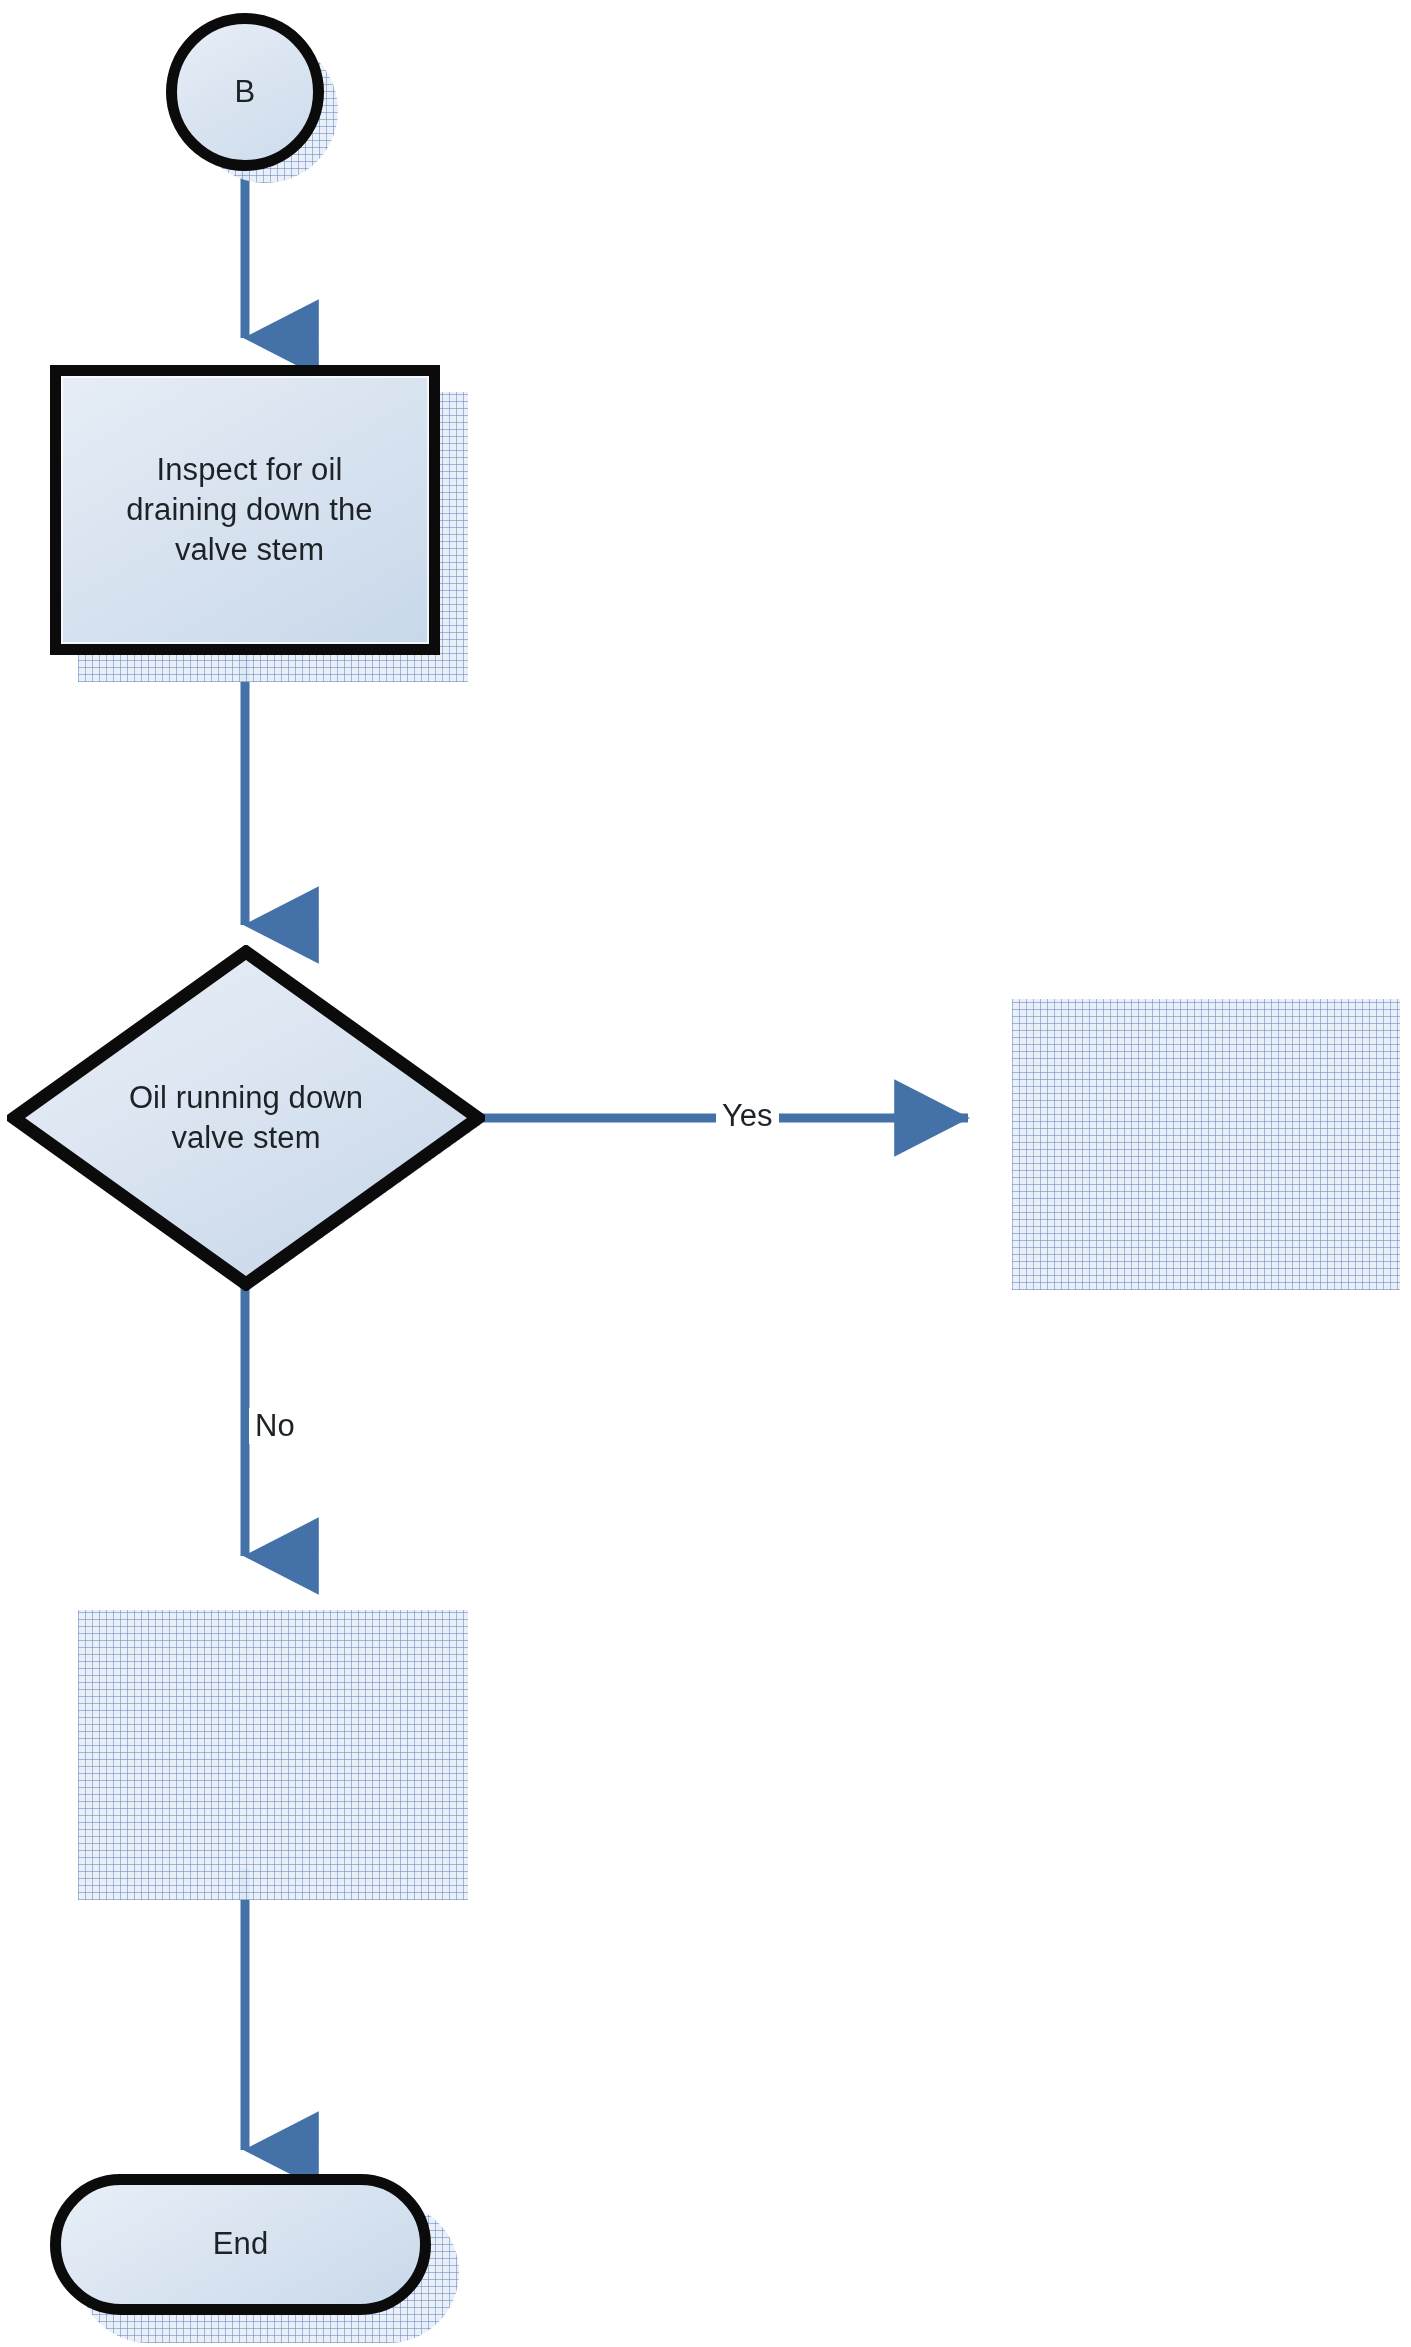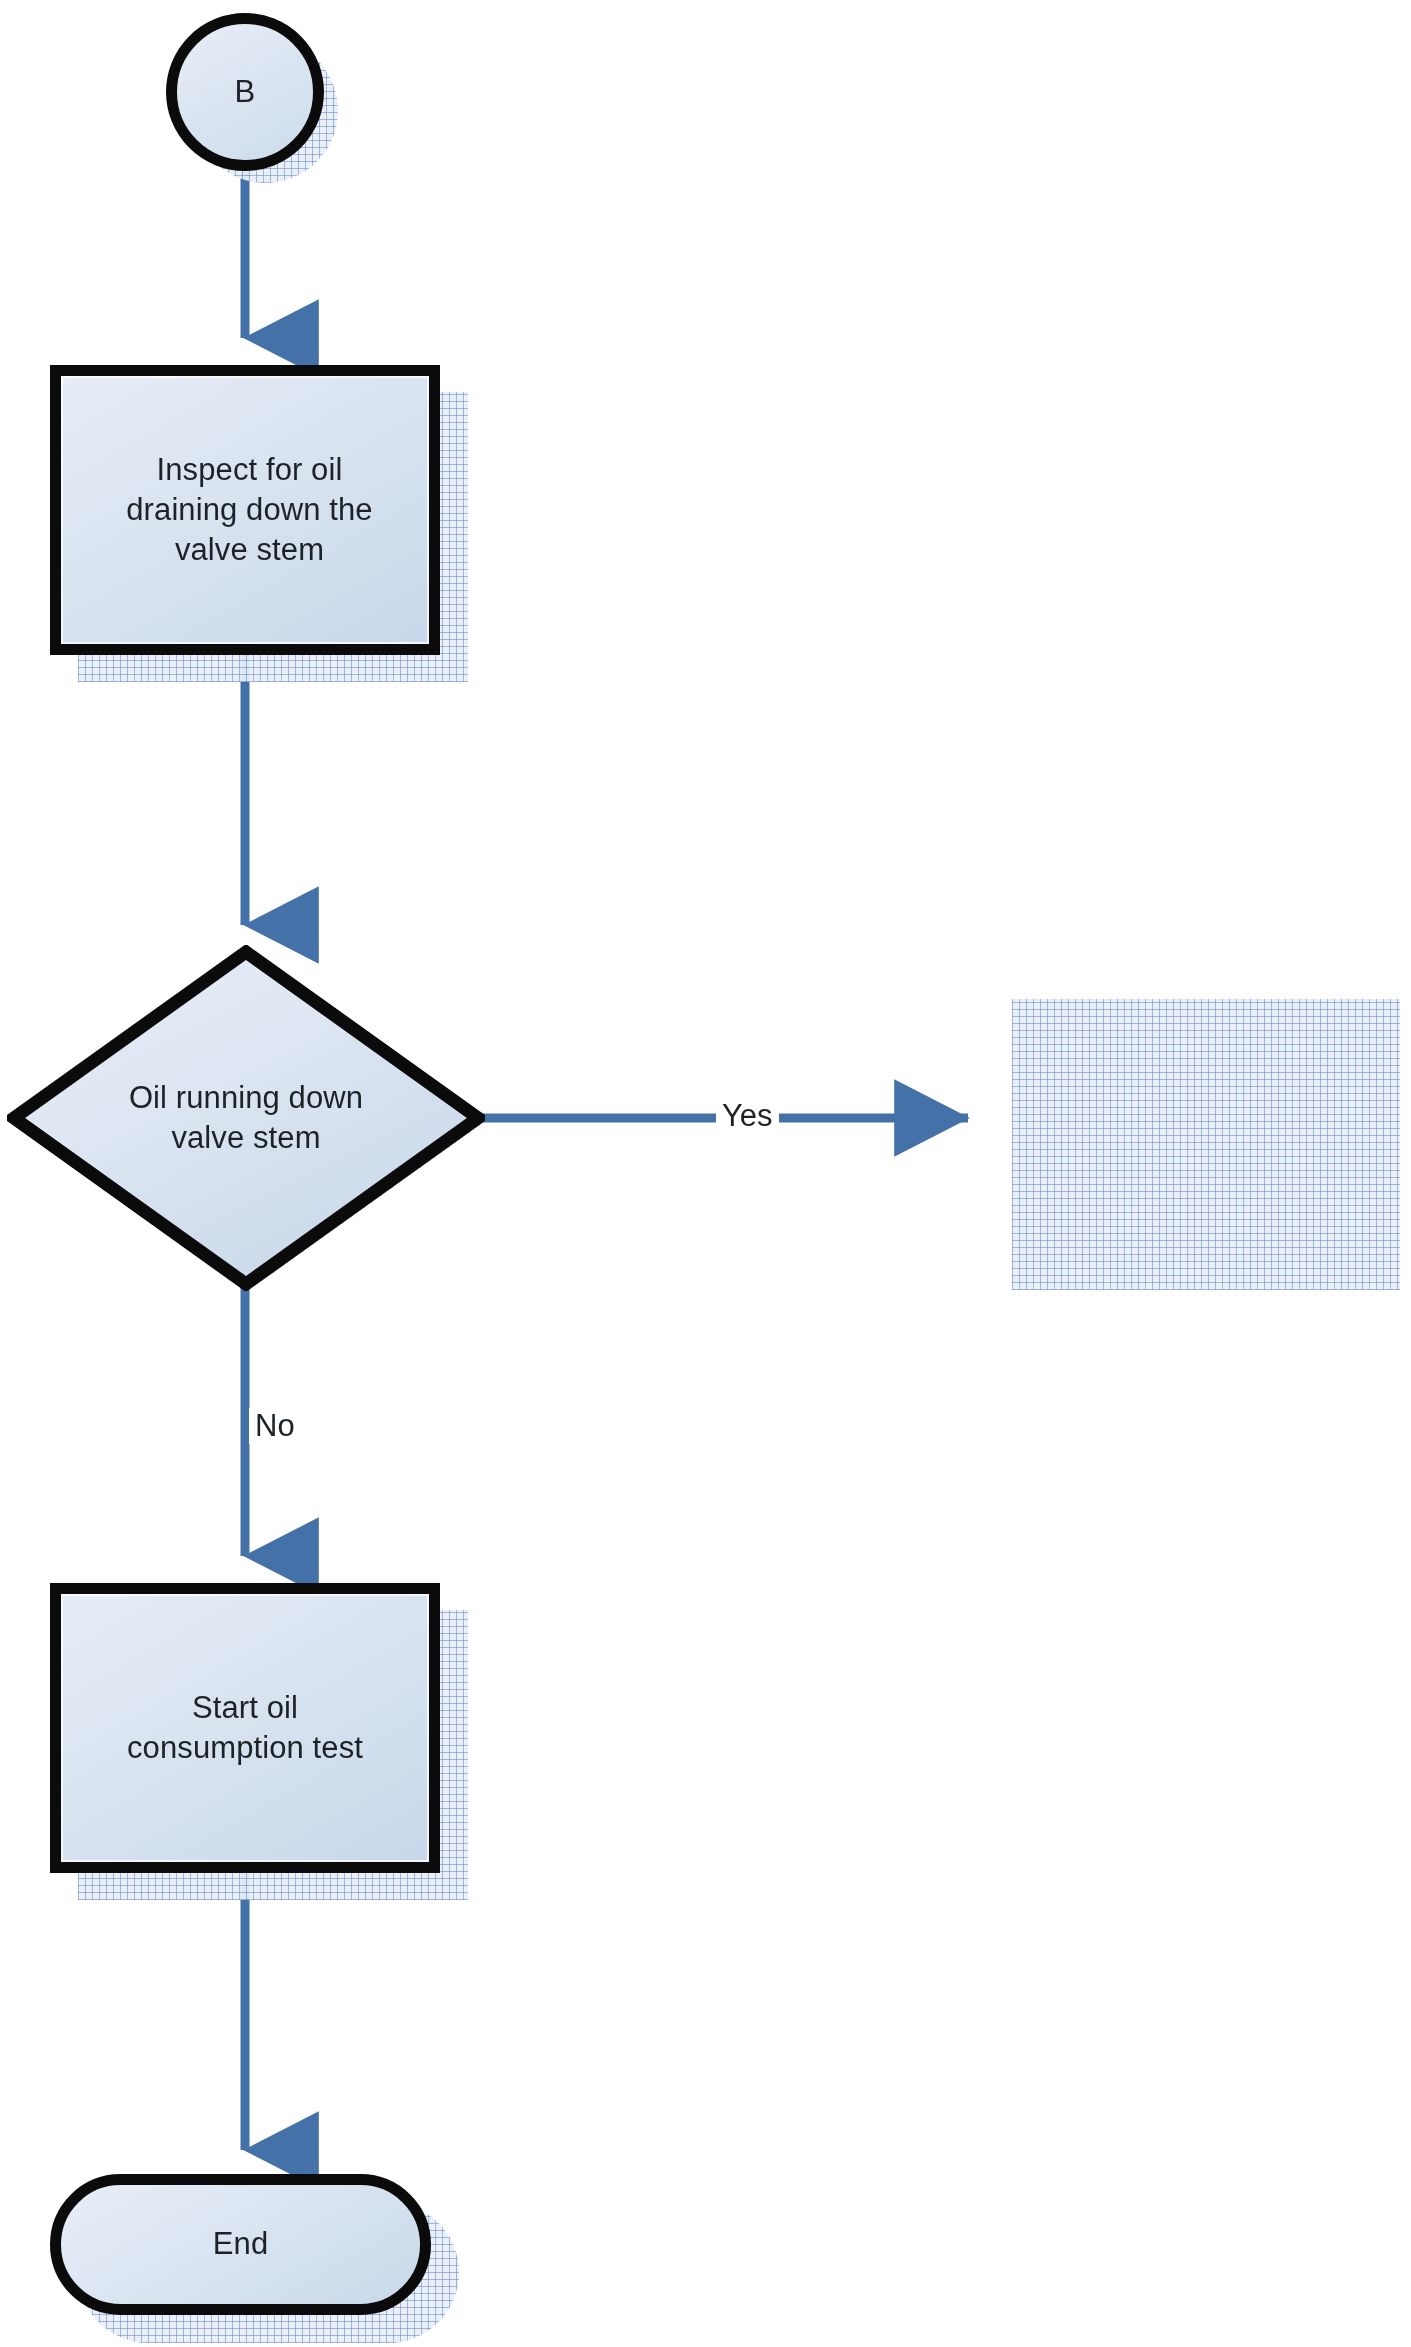--- a/index.html
+++ b/index.html
@@ -165,24 +165,20 @@
           <stop offset="100%" stop-color="#c9d8ea"></stop>
         </linearGradient>
       </defs>
       <polygon points="239,7 471,173 239,339 7,173" fill="url(#diaGrad)" stroke="#0b0b0c" stroke-width="13" stroke-linejoin="miter"></polygon>
     </svg>
     <span class="label">Oil running down
 valve stem</span>
   </div>
 
 
-  <div class="node proc" style="left:50px; top:1583px; width:390px; height:290px;">
-    <span class="label">Start oil
-consumption test</span>
-  </div>
 
   <div class="node term" style="left:50px; top:2174px; width:381px; height:141px;">
     <span class="label">End</span>
   </div>
 
   <div class="edge-label" style="left:668px; top:1098px;margin-left:48px;">Yes</div>
 
   <div class="edge-label" style="left:212px; top:1408px;margin-left:37px;">No</div>
 
 </div>

